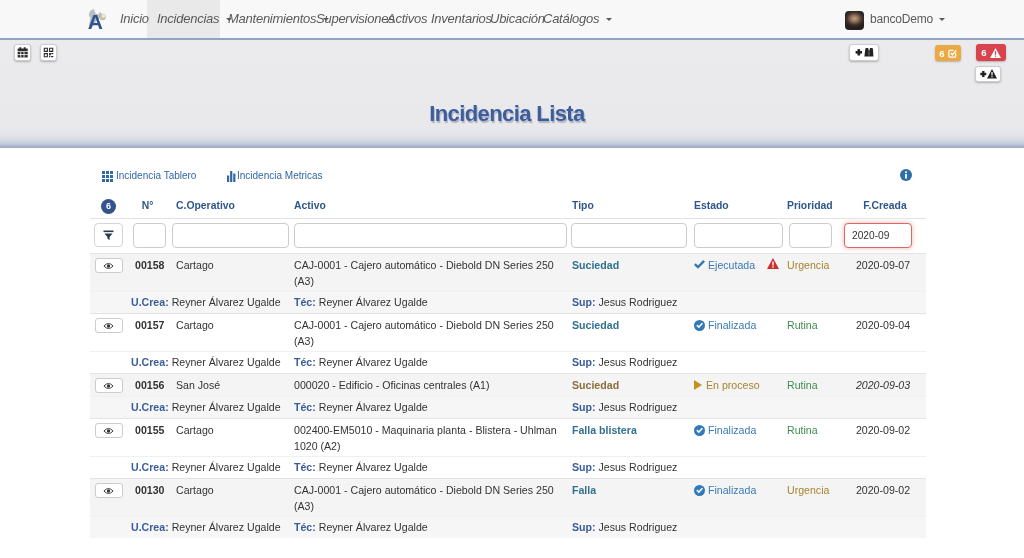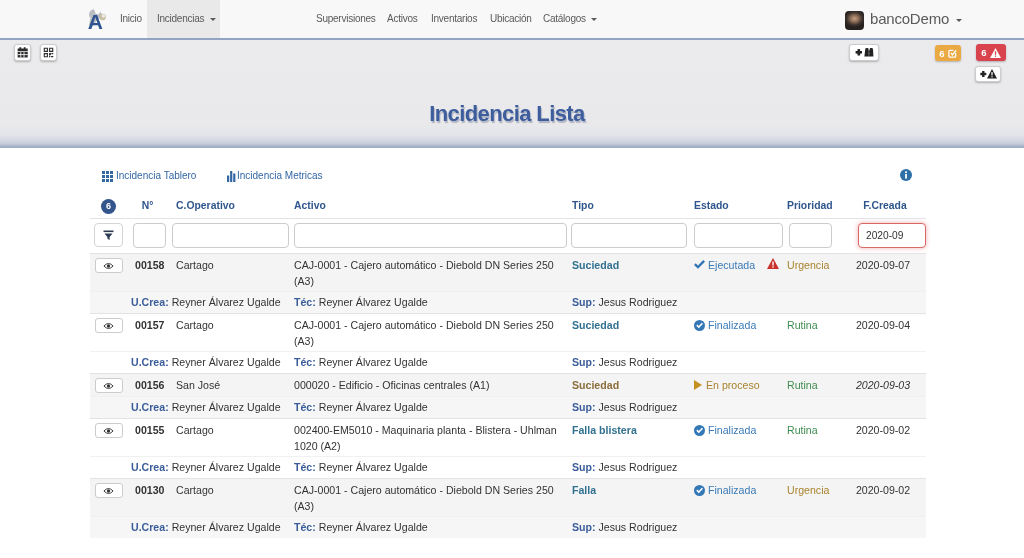--- a/index.html
+++ b/index.html
@@ -5,32 +5,32 @@
 * { margin:0; padding:0; box-sizing:border-box; }
 html,body { width:1024px; height:558px; overflow:hidden; background:#fff;
   font-family:"Liberation Sans", sans-serif; }
 body { position:relative; }
 
 
 .navbar { position:absolute; left:0; top:0; width:1024px; height:40px;
   background:#f8f8f8; border-bottom:2px solid #93a3c2; }
 .nav-inner { position:relative; height:38px; }
 .nav-item { position:absolute; top:0; height:47px; line-height:38px;
-  font-size:10px; letter-spacing:-0.25px; color:#5a5a5a; white-space:nowrap; }
+  font-size:13px; letter-spacing:-0.25px; color:#5a5a5a; white-space:nowrap;font-style:italic; }
 .caret { display:inline-block; width:0; height:0; border-left:3.5px solid transparent;
   border-right:3.5px solid transparent; border-top:3.5px solid #5a5a5a; margin-left:3px; vertical-align:middle;}
 .nav-active { position:absolute; left:147px; top:0; width:73px; height:38px; background:#e9e9e9; }
 
 
 .logo { position:absolute; left:85px; top:6px; width:26px; height:27px; }
 
 
 .avatar { position:absolute; left:845px; top:11px; width:19px; height:19px; border-radius:4px;
   background:radial-gradient(ellipse 55% 45% at 50% 40%, #c3a083 0%, #8a6b55 40%, #413530 72%, #26211f 100%); }
-.uname { position:absolute; left:870px; top:0; height:48px; line-height:38px; font-size:15px; letter-spacing:-0.2px; color:#5a5a5a; }
+.uname { position:absolute; left:870px; top:0; height:48px; line-height:38px; font-size:12px; letter-spacing:-0.2px; color:#5a5a5a; }
 
 
 .band { position:absolute; left:0; top:40px; width:1024px; height:108px;
   background:linear-gradient(#ebebee 0%, #e9e9ec 80%, #e2e4ea 90%, #ccd1de 97%, #b0b8cd 100%);
   border-bottom:2px solid #a2adc7; }
 .sq-btn { position:absolute; background:#fff; border:1px solid #ccc; border-radius:3px;
   box-shadow:0 1px 2px rgba(0,0,0,.25); display:flex; align-items:center; justify-content:center; }
 .badge-btn { position:absolute; border-radius:3px; box-shadow:0 1px 2px rgba(0,0,0,.25);
   display:flex; align-items:center; justify-content:center; color:#fff; font-weight:bold; font-size:9.5px; }
 
@@ -86,20 +86,21 @@
   <div class="nav-inner">
     <div class="nav-active"></div>
     <svg class="logo" viewBox="0 0 26 27">
       <path d="M5.5 12 A5.2 5.2 0 0 1 9 3.2 L10.5 7.5 L13.5 8.5 L15.5 5.5 A5.2 5.2 0 0 1 12.5 13.5 L7 21 L4 19 Z" fill="#b9bcc1"></path>
       <circle cx="17.6" cy="11" r="3.2" fill="#c5bea4"></circle>
       <circle cx="18.4" cy="10" r="1.8" fill="#efedE2"></circle>
       <text x="2.8" y="23" font-size="21" font-weight="bold" fill="#2e5390" font-family="Liberation Sans, sans-serif">A</text>
     </svg>
     <div class="nav-item" style="left:120px;">Inicio</div>
     <div class="nav-item" style="left:157px;">Incidencias <span class="caret"></span></div>
+    <div class="nav-item" style="left:228px;">Mantenimientos <span class="caret"></span></div>
     <div class="nav-item" style="left:316px;">Supervisiones</div>
     <div class="nav-item" style="left:387px;">Activos</div>
     <div class="nav-item" style="left:431px;">Inventarios</div>
     <div class="nav-item" style="left:490px;">Ubicación</div>
     <div class="nav-item" style="left:543px;">Catálogos <span class="caret"></span></div>
     <div class="avatar"></div>
     <div class="uname">bancoDemo <span class="caret"></span></div>
   </div>
 </div>
 
@@ -218,21 +219,21 @@
   <td>
             <input style="margin-left: 3px; width: 116px;">
           </td>
   <td>
             <input style="margin-left: 6px; width: 89px;">
           </td>
   <td>
             <input style="margin-left: 5px; width: 43px;">
           </td>
   <td>
-            <input style="margin-left: 14px; width: 68px; border: 1px solid rgb(218, 105, 100); box-shadow: rgba(217, 83, 79, 0.45) 0px 0px 5px; color: rgb(51, 51, 51);" value="2020-09">
+            <input style="margin-left: 0; width: 68px; border: 1px solid rgb(218, 105, 100); box-shadow: rgba(217, 83, 79, 0.45) 0px 0px 5px; color: rgb(51, 51, 51);" value="2020-09">
           </td>
 </tr>
 
 <tr class="main gray">
   <td style="padding:4px 0 0 0;">
             <div class="eye-btn">
               <svg width="11" height="8" viewBox="0 0 12 8">
                 <path fill="none" stroke="#333" stroke-width="1" d="M1 4 Q6 -1.5 11 4 Q6 9.5 1 4 Z"></path>
                 <circle cx="6" cy="4" r="1.8" fill="#333"></circle>
               </svg>

